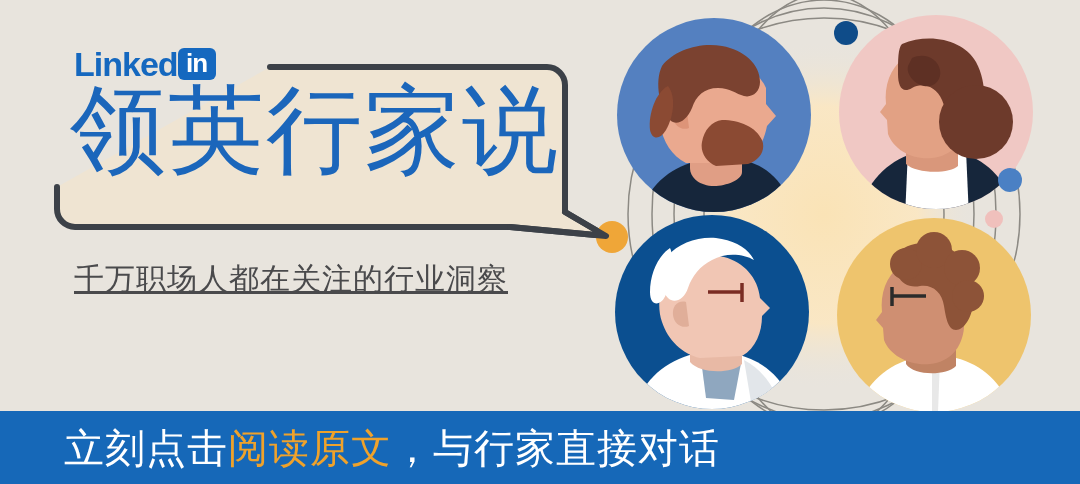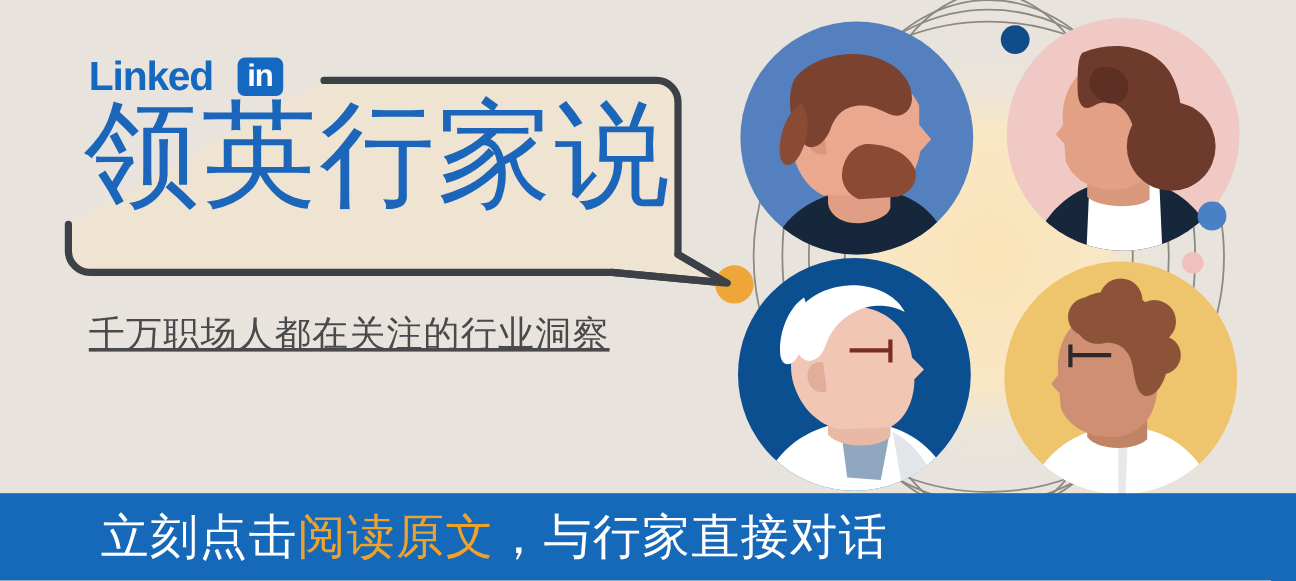--- a/index.html
+++ b/index.html
@@ -10,21 +10,21 @@
   }
   #poster{position:relative;width:1080px;height:484px;background:#e8e4dd;overflow:hidden;}
 
   
   .art{position:absolute;inset:0;}
   .art svg{display:block;width:1080px;height:484px;}
 
   
   .li-logo{
     position:absolute;left:74px;top:45px;
-    display:flex;align-items:center;gap:20px;
+    display:flex;align-items:center;gap:0;
     height:38px;
   }
   .li-word{
     font-size:34px;font-weight:bold;color:#1568bf;
     letter-spacing:-1px;line-height:1;
     font-family:"Liberation Sans","DejaVu Sans",sans-serif;
   }
   .li-badge{
     width:38px;height:32px;border-radius:6px;background:#1568bf;
     display:flex;align-items:center;justify-content:center;
@@ -49,21 +49,21 @@
   }
   .subtitle div{white-space:nowrap;text-decoration:underline;}
 
   
   .banner{
     position:absolute;left:0;bottom:0;width:1080px;height:73px;
     background:#1668b8;
     display:flex;align-items:center;
   }
   .banner-text{
-    margin-left:84px;font-size:40px;line-height:1;color:#ffffff;
+    margin-left:64px;font-size:40px;line-height:1;color:#ffffff;
     letter-spacing:1px;white-space:nowrap;
     font-family:"Liberation Sans","DejaVu Sans",sans-serif;
   }
   .banner-text .hl{color:#efa22b;}
 </style>
 </head>
 <body>
 
 <div id="poster">
 

